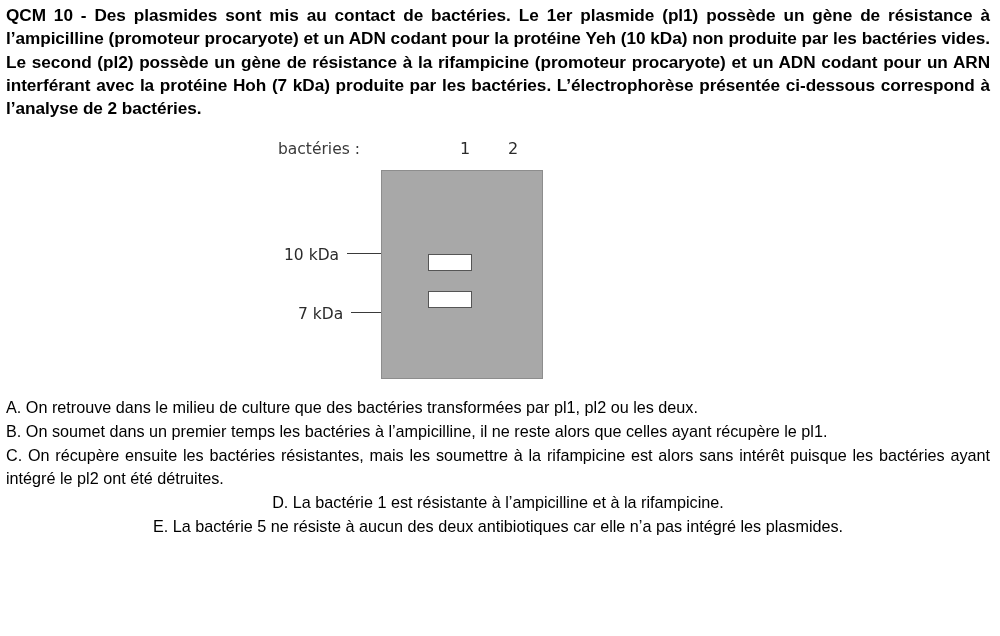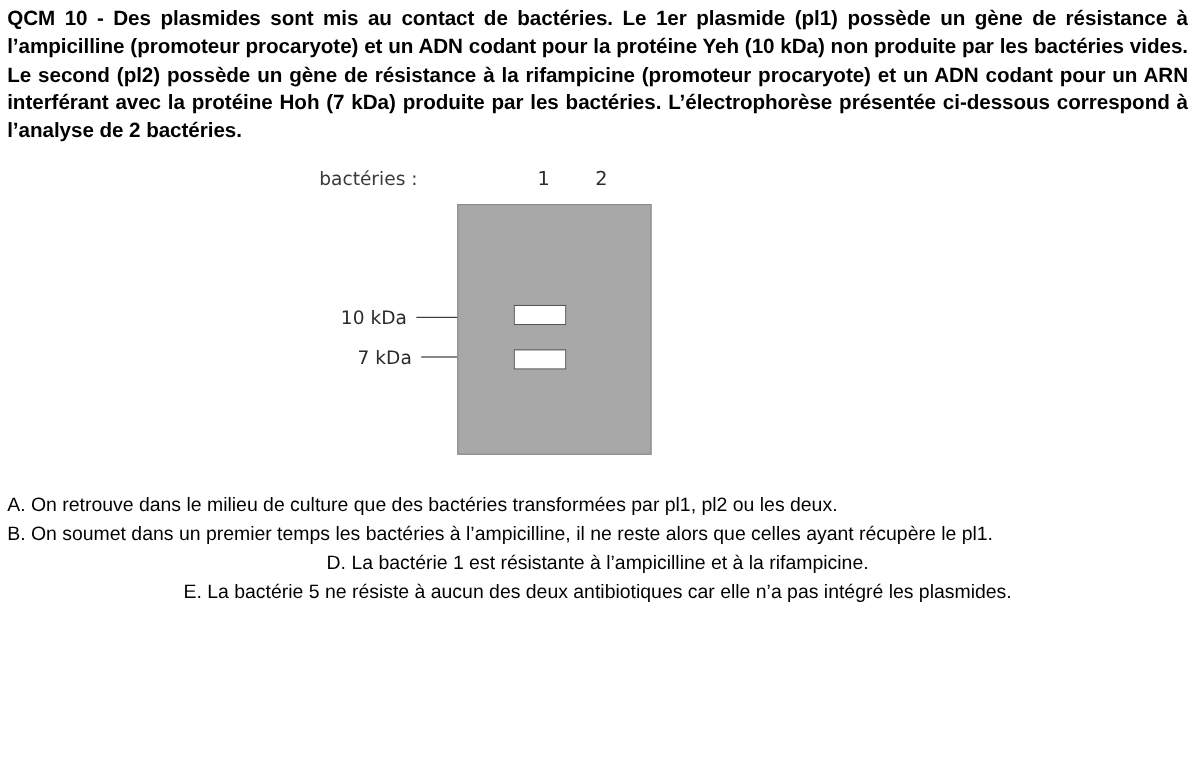--- a/index.html
+++ b/index.html
@@ -37,21 +37,21 @@
   }
   .figure {
     position: relative;
     width: 420px;
     margin: 0 auto 0 auto;
     left: -22px;
     height: 250px;
   }
   .lane-header {
     position: absolute;
-    left: 0;
+    left: 12px;
     top: 6px;
     width: 420px;
     height: 26px;
   }
   .lane-header .label {
     position: absolute;
     left: 0;
     top: 0;
     font-size: 15.5px;
     color: #3a3a3a;
@@ -103,25 +103,25 @@
   .marker .tick {
     display: inline-block;
     width: 36px;
     height: 0;
     border-top: 1.4px solid #3a3a3a;
     vertical-align: middle;
     margin-left: 8px;
     position: relative;
     top: -2px;
   }
-  .marker.m10 { left: 18px; top: 122px; }
-  .marker.m7  { left: 32px; top: 155px; }
+  .marker.m10 { left: 18px; top: 112px; }
+  .marker.m7  { left: 32px; top: 171px; }
 
   .answers {
-    margin-top: 14px;
+    margin-top: 0;
     font-size: 16.2px;
     line-height: 1.42;
     text-align: justify;
     text-justify: inter-word;
   }
   .answers p {
     margin: 0 0 1px 0;
   }
   .answers p.nojust {
     text-align: center;
@@ -155,17 +155,18 @@
         <div class="band b10"></div>
         <div class="band b7"></div>
       </div>
 
     </div>
   </div>
 
   <div class="answers">
     <p>A. On retrouve dans le milieu de culture que des bactéries transformées par pl1, pl2 ou les deux.</p>
     <p>B. On soumet dans un premier temps les bactéries à l’ampicilline, il ne reste alors que celles ayant récupère le pl1.</p>
+    <p>C. On récupère ensuite les bactéries résistantes, mais les soumettre à la rifampicine est alors sans intérêt puisque les bactéries ayant intégré le pl2 ont été détruites.</p>
     <p class="nojust">D. La bactérie 1 est résistante à l’ampicilline et à la rifampicine.</p>
     <p class="nojust">E. La bactérie 5 ne résiste à aucun des deux antibiotiques car elle n’a pas intégré les plasmides.</p>
   </div>
 
 </div>
 
 </body></html>

